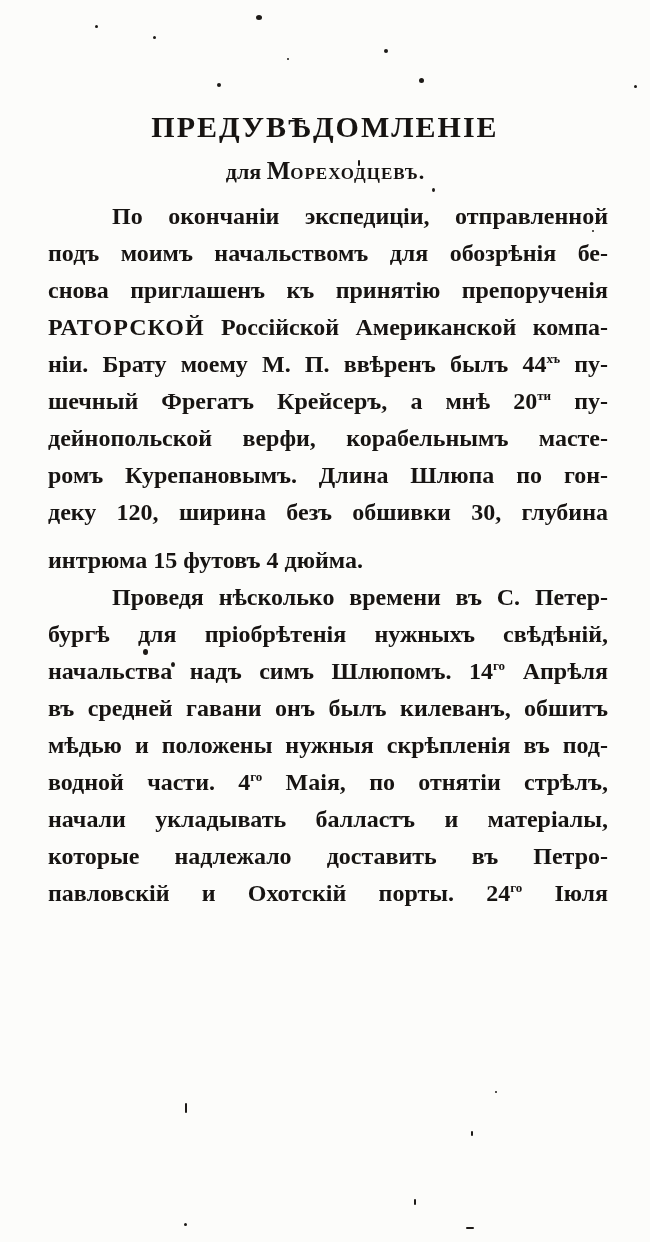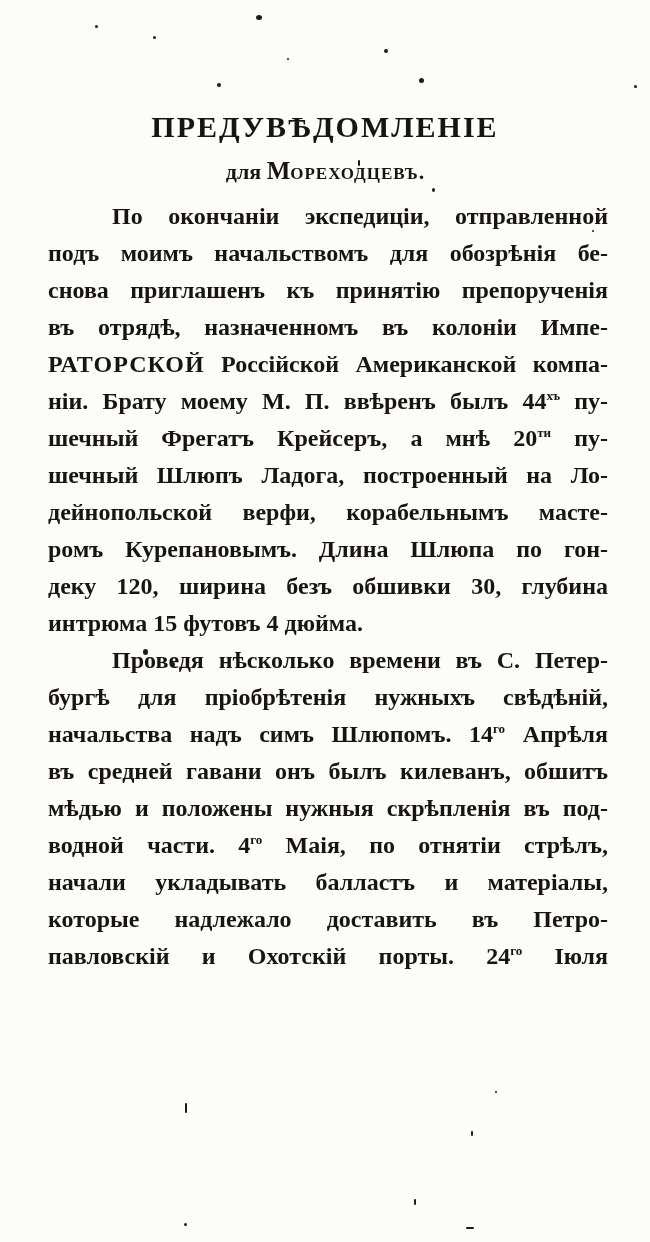--- a/index.html
+++ b/index.html
@@ -28,44 +28,42 @@
   .text-block {
     position: absolute; left: 48px; top: 198px; width: 560px;
     font-size: 24px; font-weight: bold;
   }
   .line {
     height: 37px; line-height: 37px;
     text-align: justify;
     text-align-last: justify;
   }
   .line.indent  { text-indent: 64px; }
-  .line.endline { text-align-last: left; }
+  .line.endline { text-align-last: left; margin-top: 11px; }
   .line sup { font-size: 13px; line-height: 0; vertical-align: 9px; letter-spacing: 0; }
   .sc-inline { font-size: 24px; letter-spacing: 1px; }
   .speck {
     position: absolute; background: #1d1a17; border-radius: 50%;
   }
   .speck.bar { border-radius: 1px; }
 </style>
 </head>
 <body>
 
 <div class="page-title">ПРЕДУВѢДОМЛЕНІЕ</div>
 
 <div class="page-subtitle"><span class="pre">для </span><span class="cap">М</span><span class="sc">ОРЕХОДЦЕВЪ</span><span class="end">.</span></div>
 
 <div class="text-block">
   <div class="line indent">По окончаніи экспедиціи, отправленной</div>
   <div class="line">подъ моимъ начальствомъ для обозрѣнія бе-</div>
   <div class="line">снова приглашенъ къ принятію препорученія</div>
-  <div class="line">въ отрядѣ, назначенномъ въ колоніи Импе-</div>
   <div class="line"><span class="sc-inline">РАТОРСКОЙ</span><span> Россійской Американской компа-</span></div>
   <div class="line"><span>ніи. Брату моему М. П. ввѣренъ былъ 44</span><sup>хъ</sup><span> пу-</span></div>
   <div class="line"><span>шечный Фрегатъ Крейсеръ, а мнѣ 20</span><sup>ти</sup><span> пу-</span></div>
-  <div class="line">шечный Шлюпъ Ладога, построенный на Ло-</div>
   <div class="line">дейнопольской верфи, корабельнымъ масте-</div>
   <div class="line">ромъ Курепановымъ. Длина Шлюпа по гон-</div>
   <div class="line">деку 120, ширина безъ обшивки 30, глубина</div>
   <div class="line endline">интрюма 15 футовъ 4 дюйма.</div>
 
   <div class="line indent">Проведя нѣсколько времени въ С. Петер-</div>
   <div class="line">бургѣ для пріобрѣтенія нужныхъ свѣдѣній,</div>
   <div class="line"><span>начальства надъ симъ Шлюпомъ. 14</span><sup>го</sup><span> Апрѣля</span></div>
   <div class="line">въ средней гавани онъ былъ килеванъ, обшитъ</div>
   <div class="line">мѣдью и положены нужныя скрѣпленія въ под-</div>

